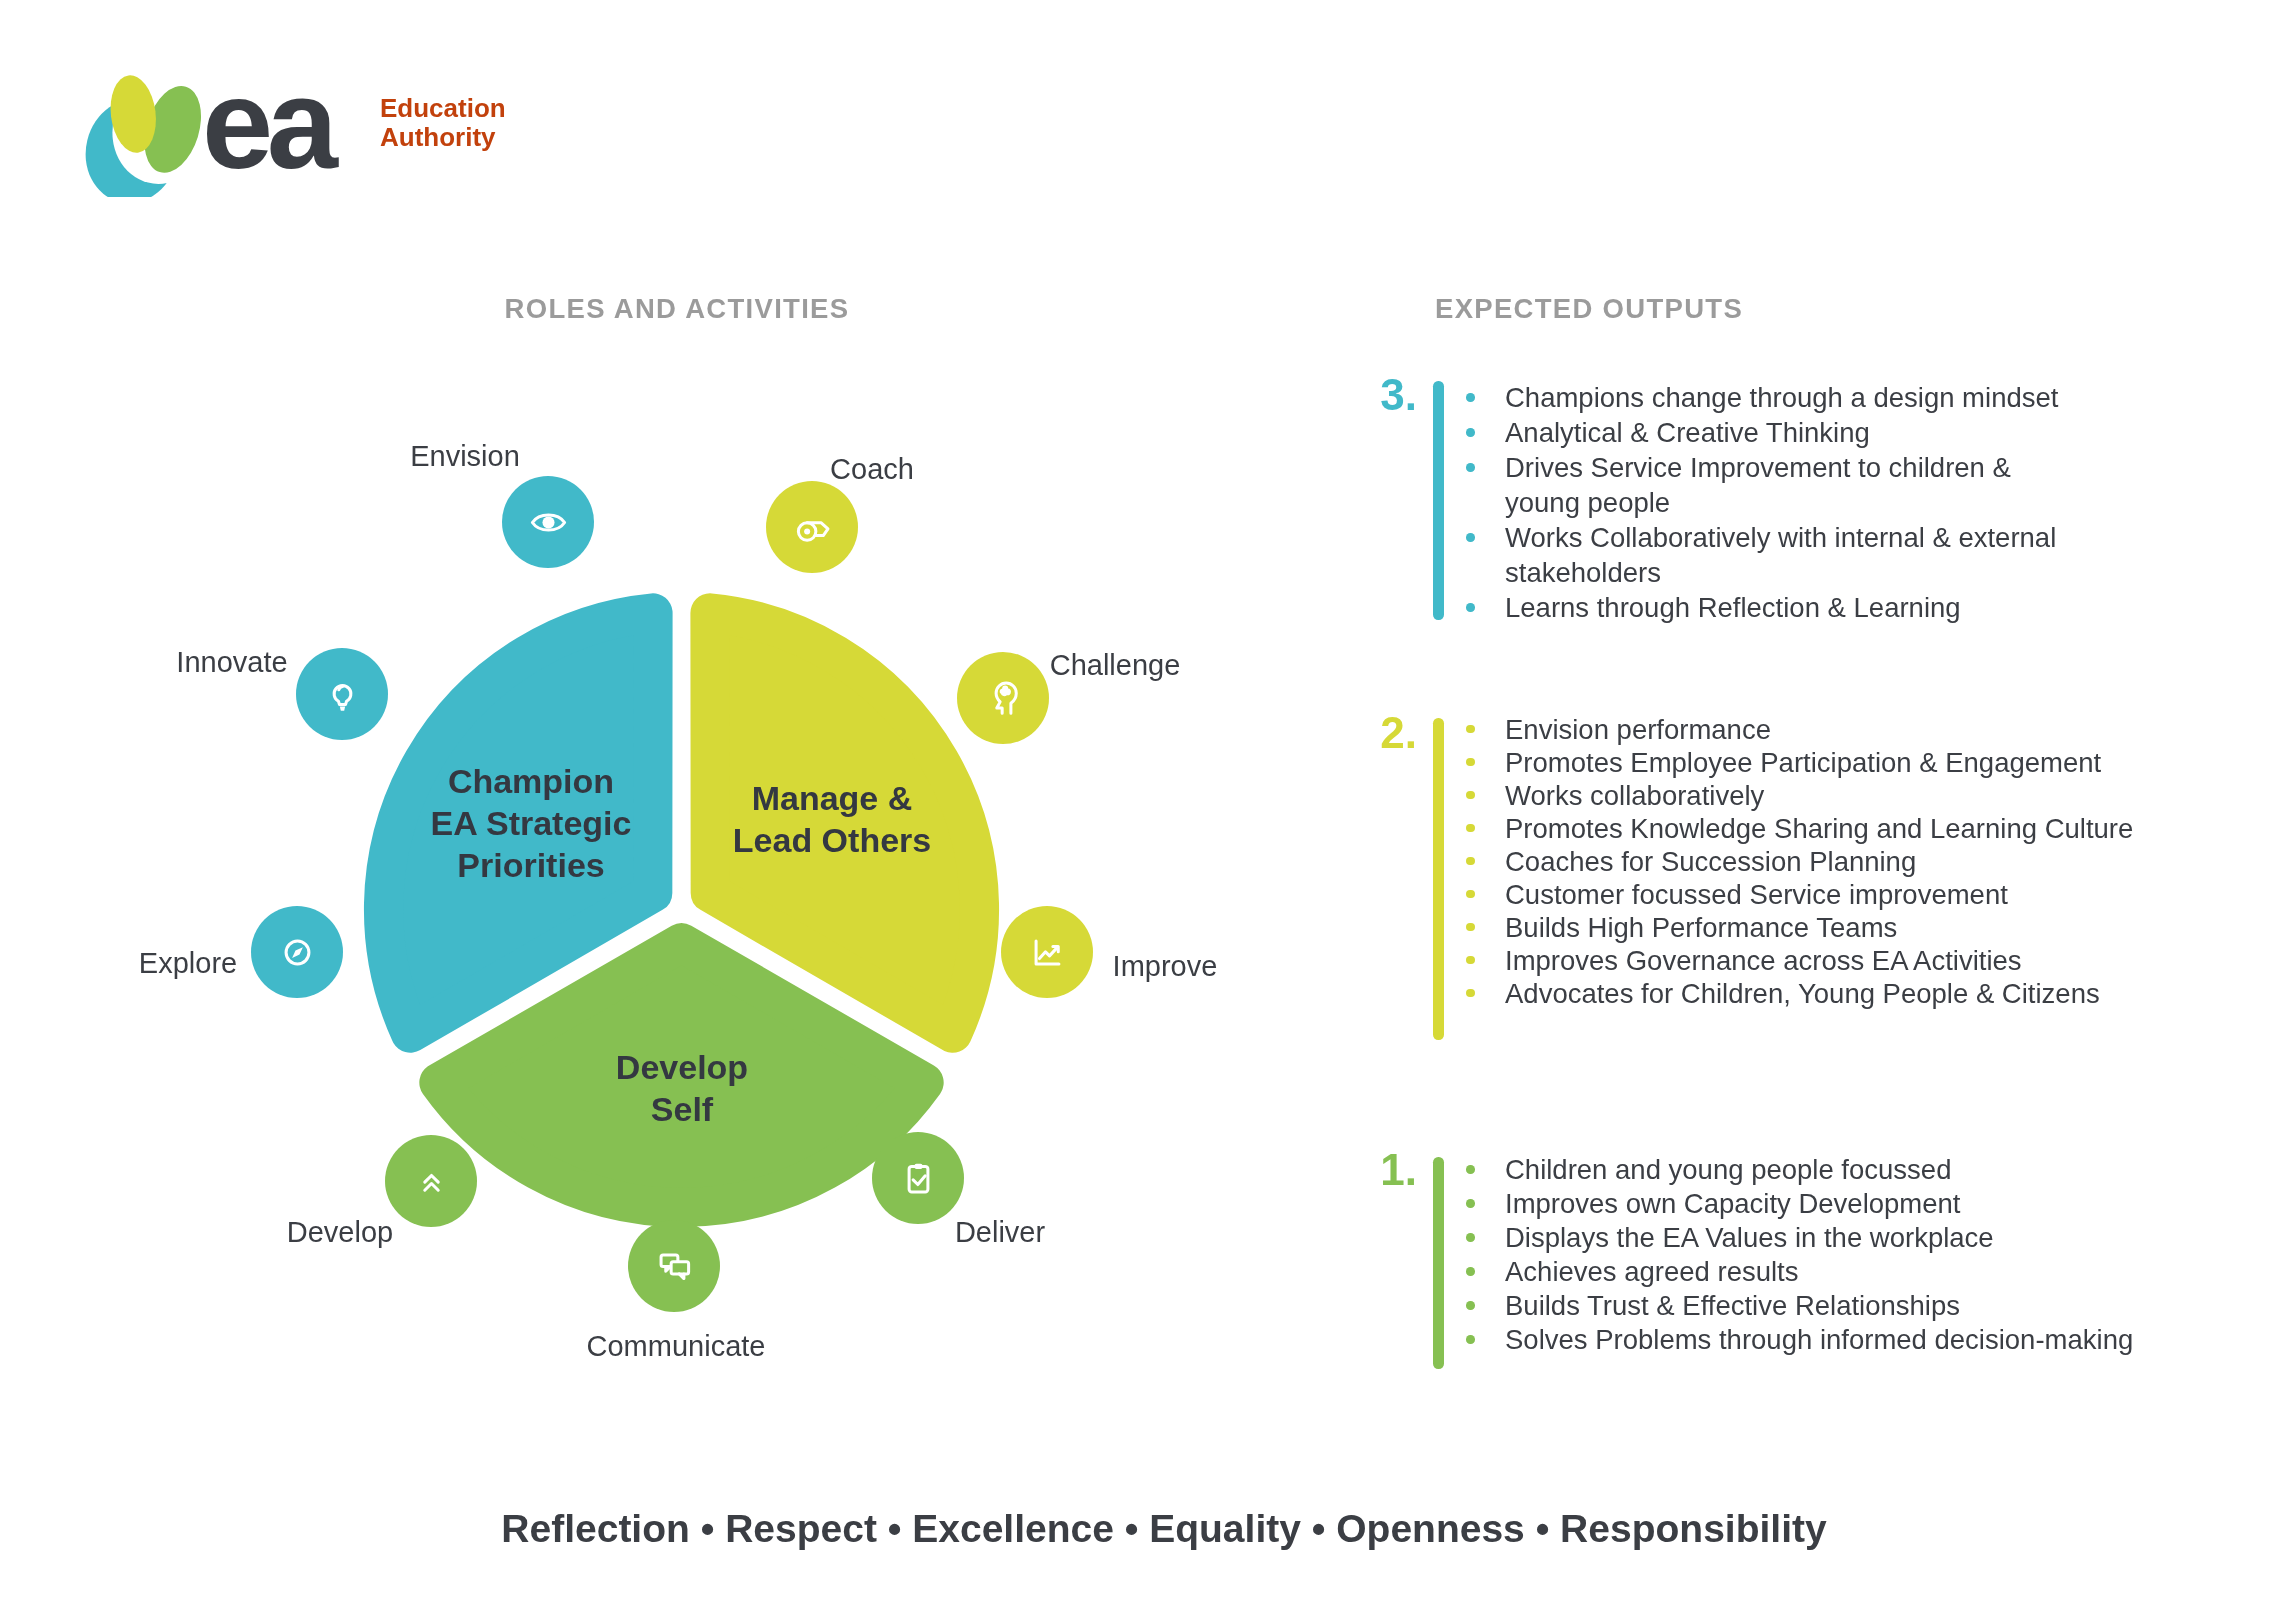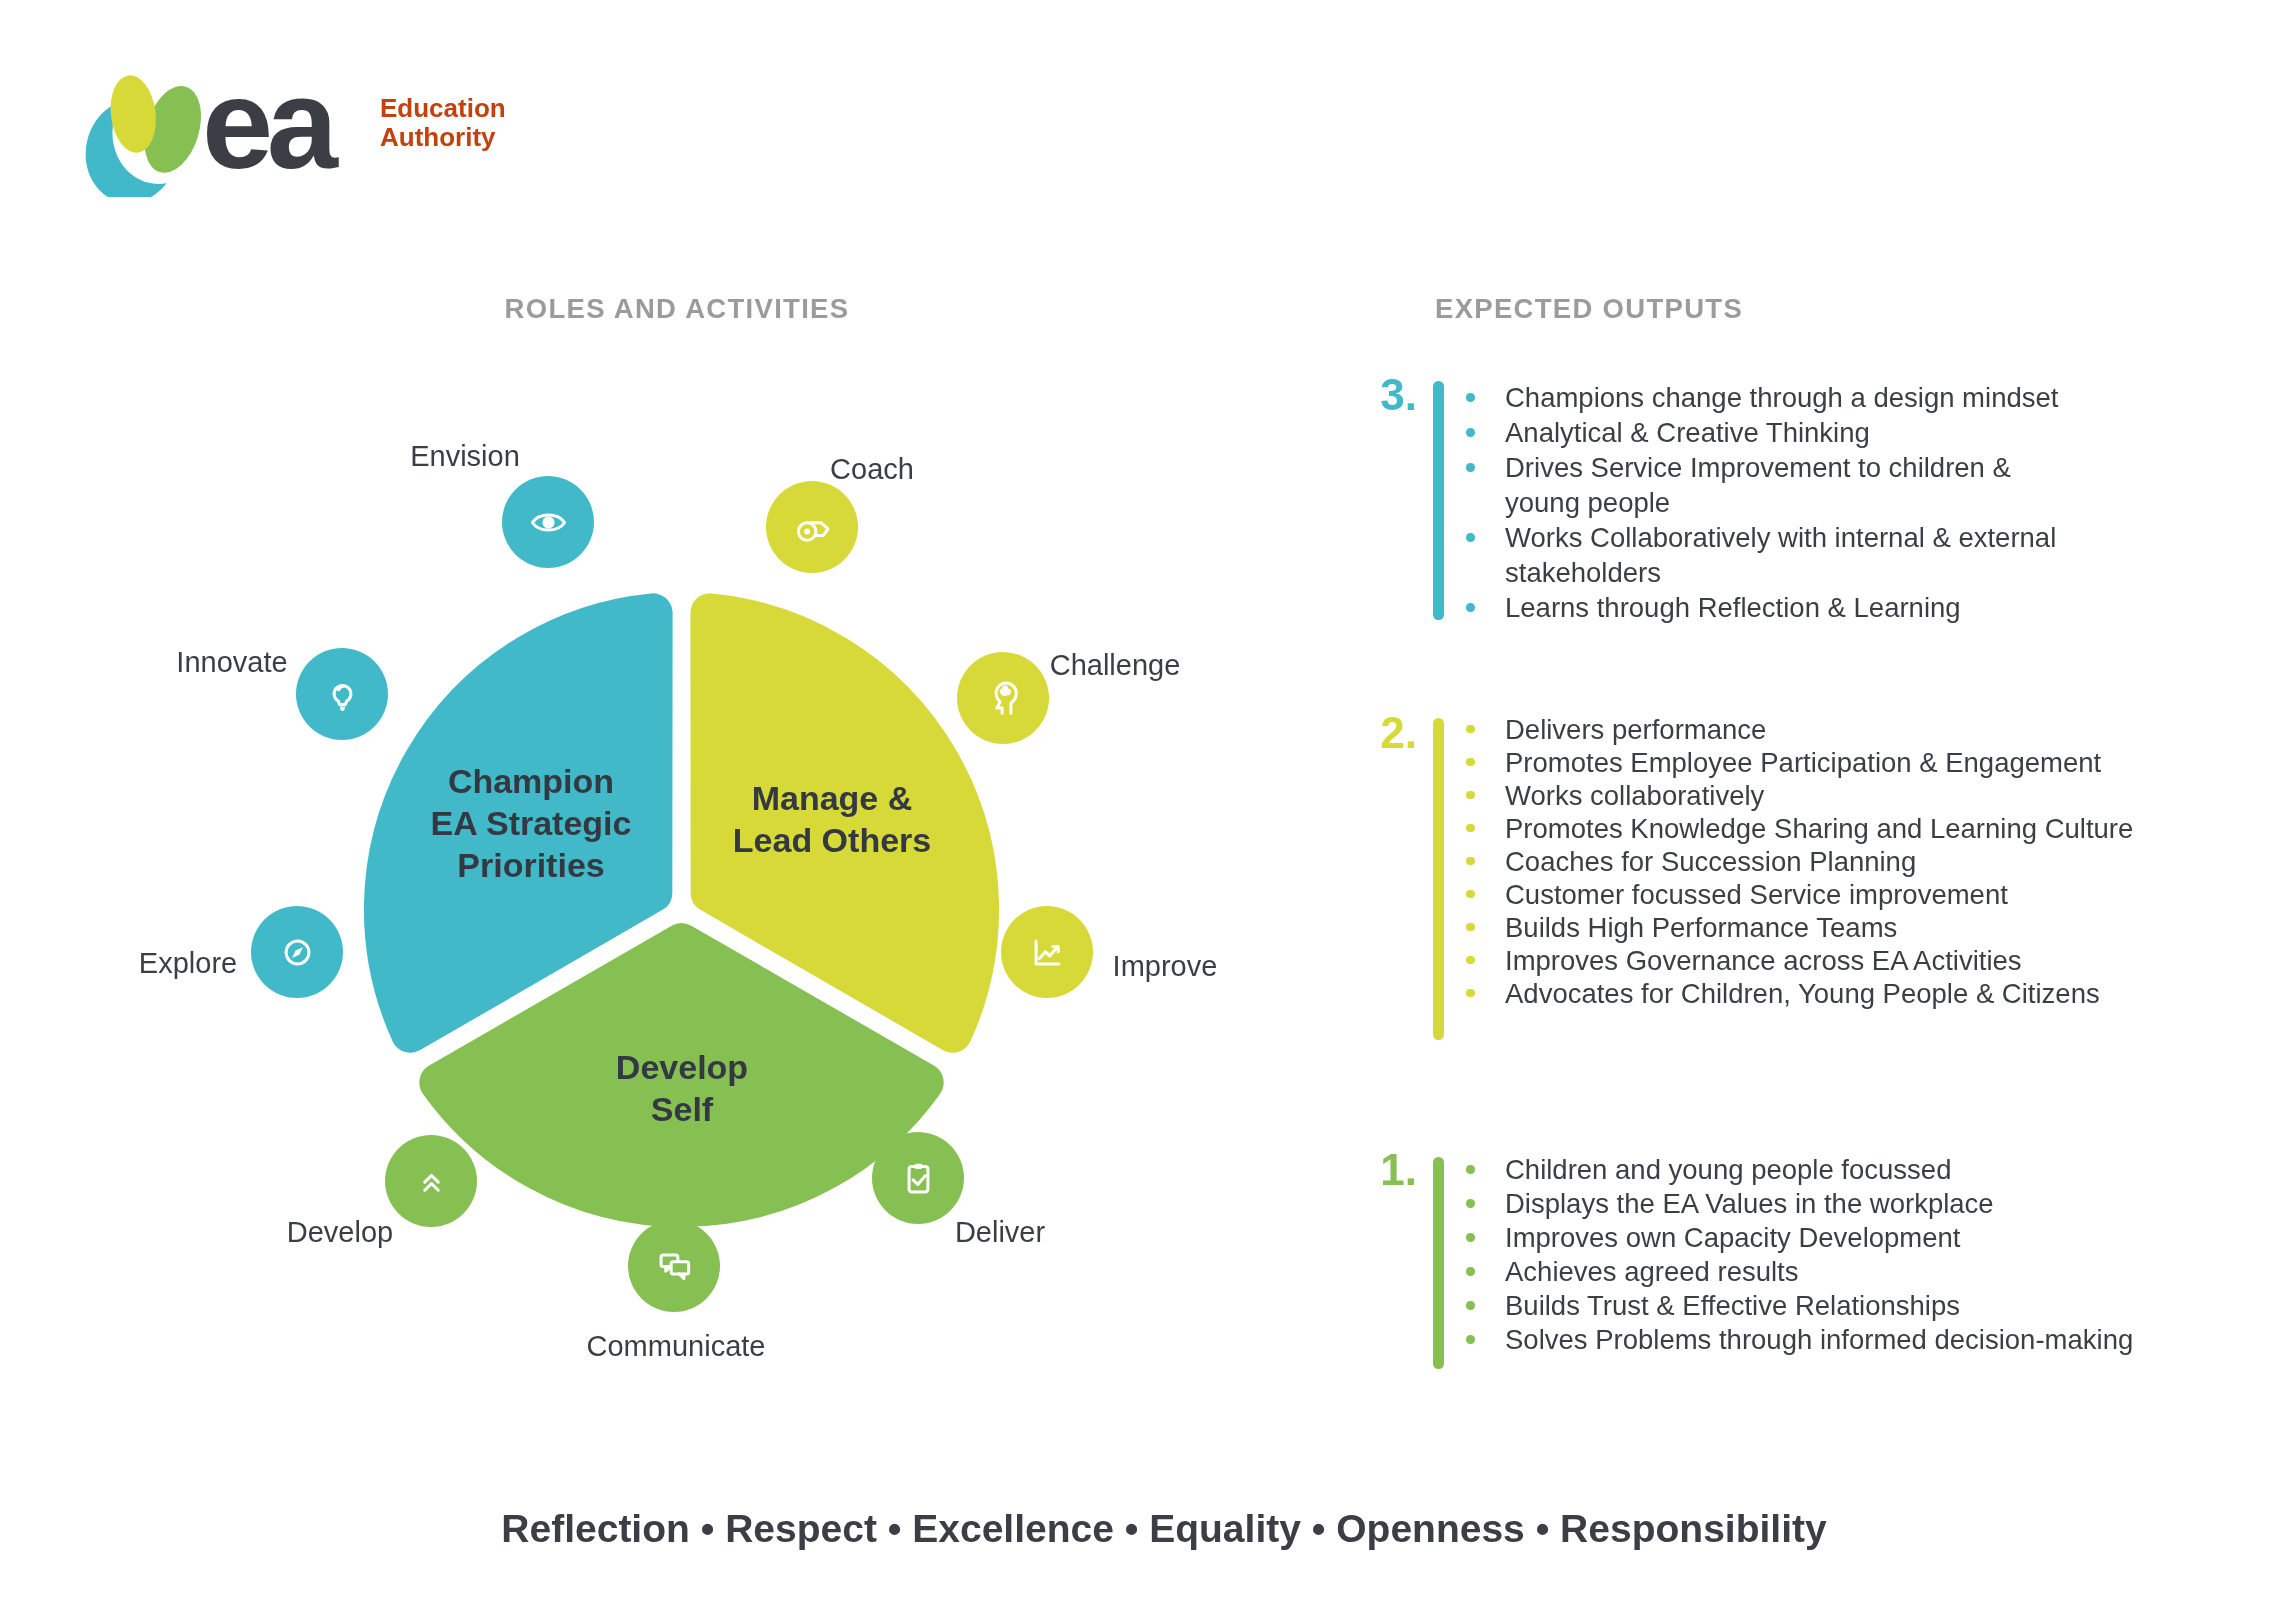--- a/index.html
+++ b/index.html
@@ -168,37 +168,37 @@
     <li>Drives Service Improvement to children &amp;
 young people</li>
     <li>Works Collaboratively with internal &amp; external
 stakeholders</li>
     <li>Learns through Reflection &amp; Learning</li>
   </ul>
 
   <div class="grp-num n-yellow" style="top:708px;">2.</div>
   <div class="grp-bar b-yellow" style="top:718px;height:322px;"></div>
   <ul class="outputs g2">
-    <li>Delivers performance</li>
+    <li>Envision performance</li>
     <li>Promotes Employee Participation &amp; Engagement</li>
     <li>Works collaboratively</li>
     <li>Promotes Knowledge Sharing and Learning Culture</li>
     <li>Coaches for Succession Planning</li>
     <li>Customer focussed Service improvement</li>
     <li>Builds High Performance Teams</li>
     <li>Improves Governance across EA Activities</li>
     <li>Advocates for Children, Young People &amp; Citizens</li>
   </ul>
 
   <div class="grp-num n-green" style="top:1145px;">1.</div>
   <div class="grp-bar b-green" style="top:1157px;height:212px;"></div>
   <ul class="outputs g1">
     <li>Children and young people focussed</li>
+    <li>Improves own Capacity Development</li>
     <li>Displays the EA Values in the workplace</li>
-    <li>Improves own Capacity Development</li>
     <li>Achieves agreed results</li>
     <li>Builds Trust &amp; Effective Relationships</li>
     <li>Solves Problems through informed decision-making</li>
   </ul>
 
   <div class="values">Reflection • Respect •  Excellence  • Equality • Openness • Responsibility</div>
 
 </div>
 
 

